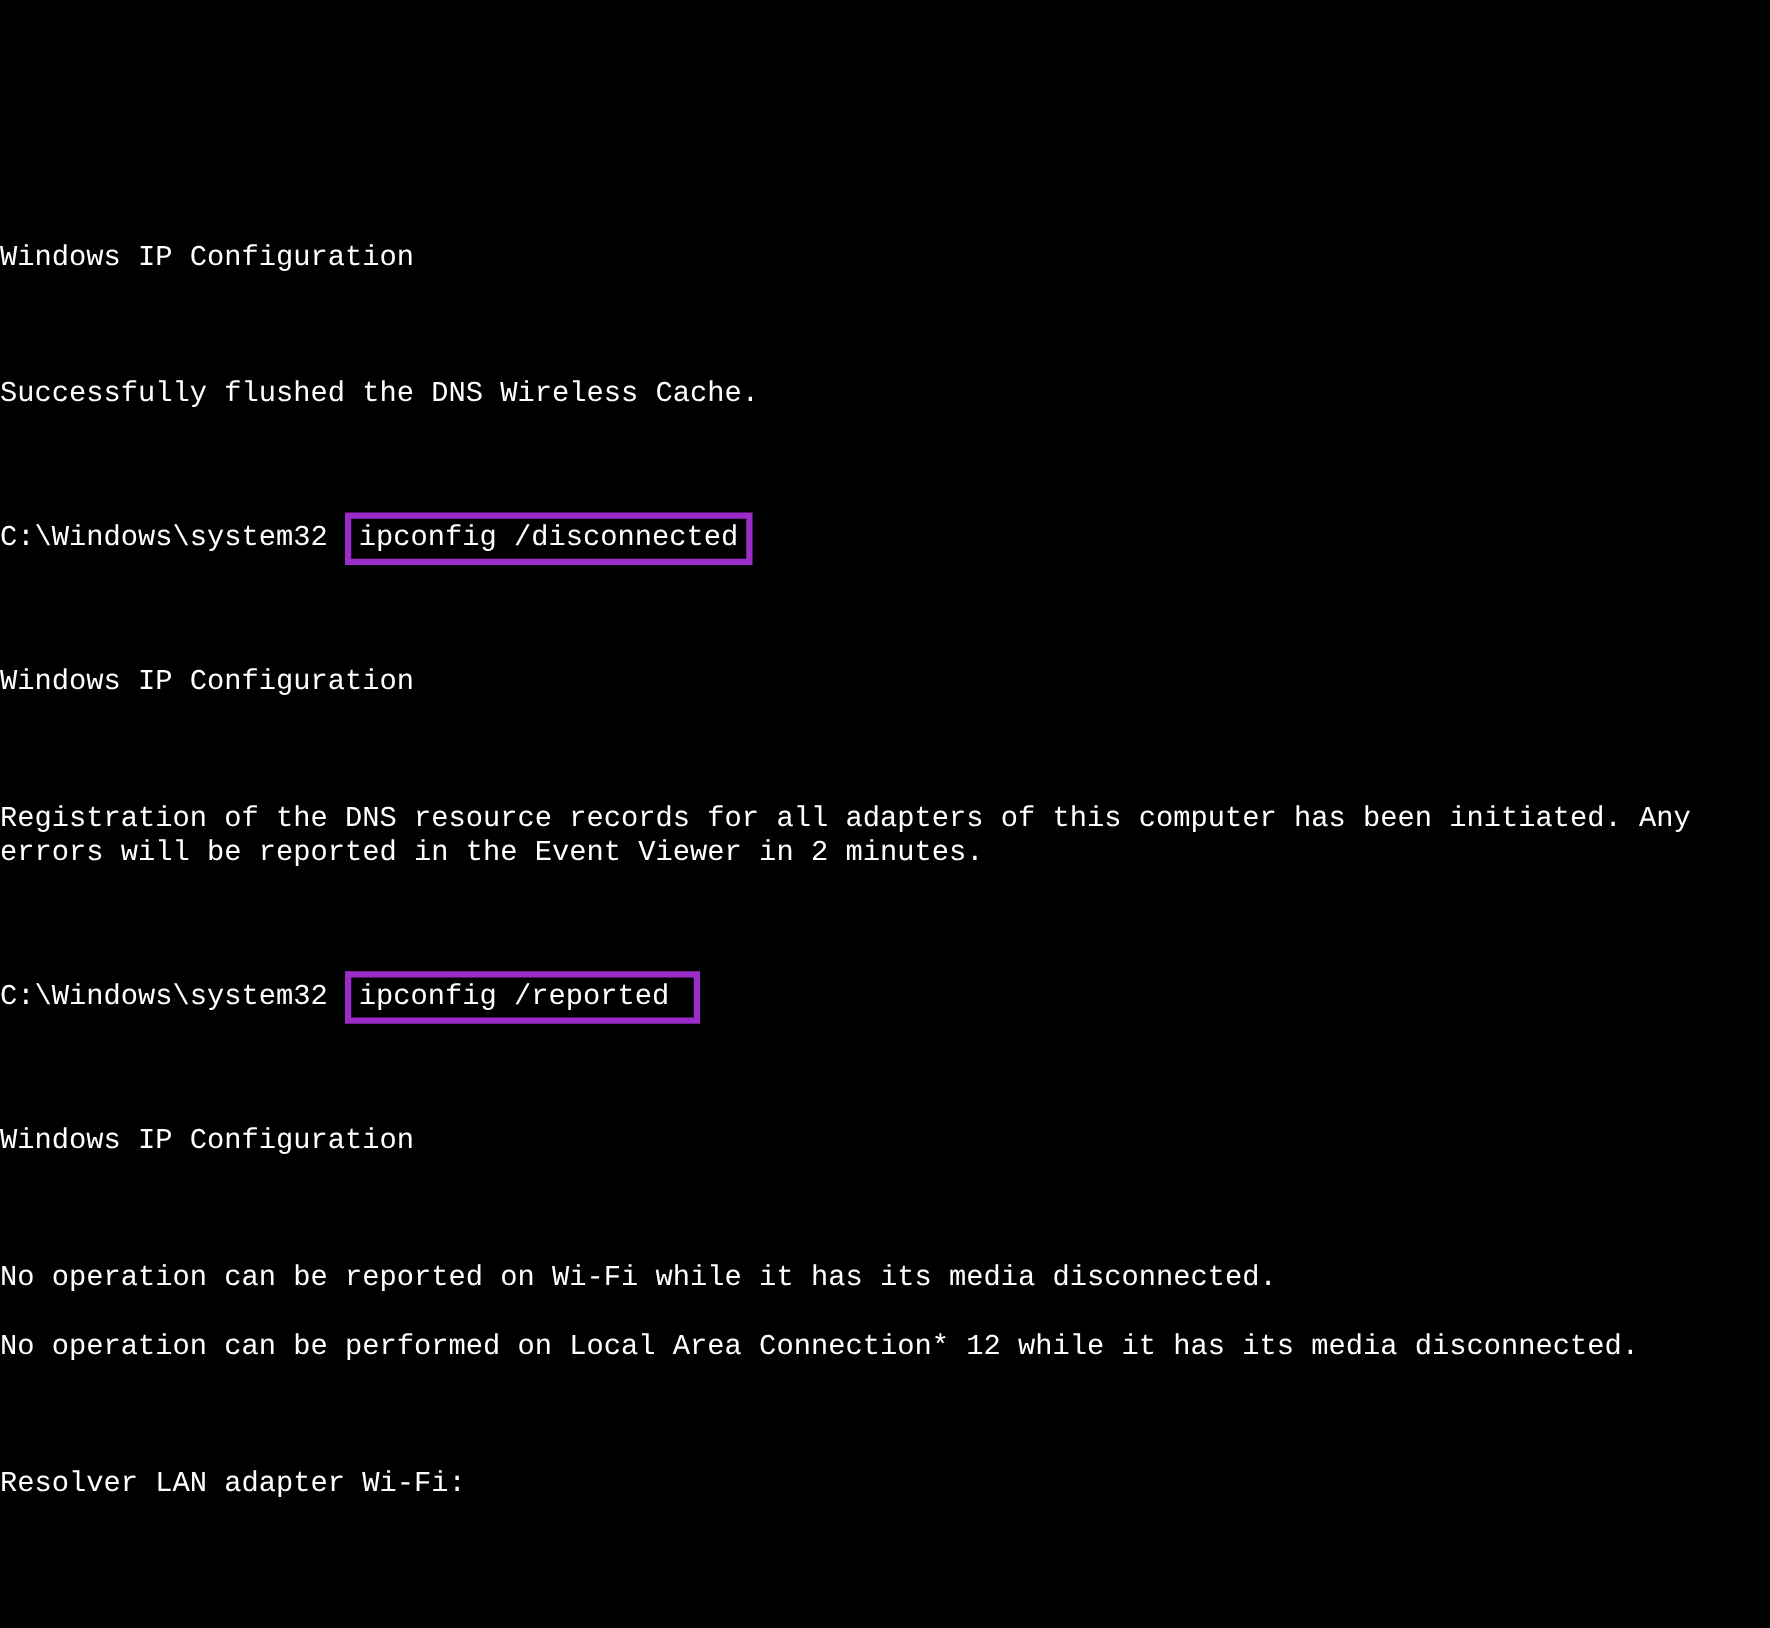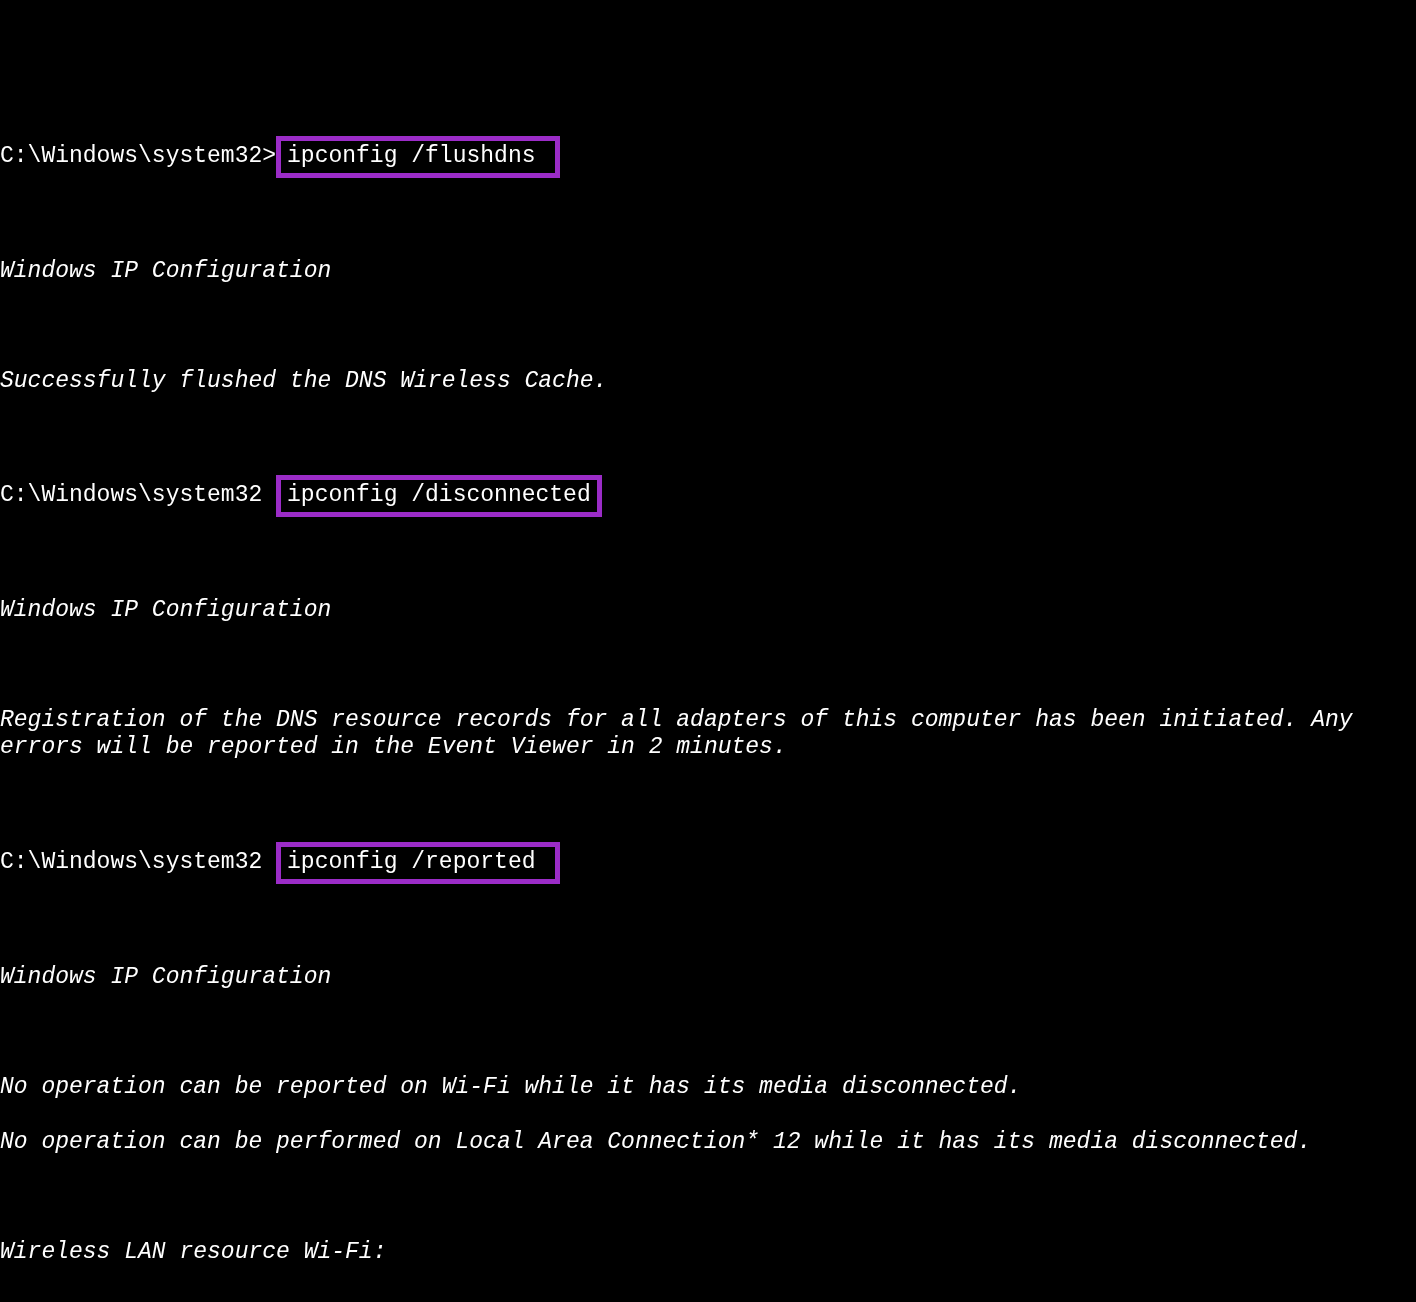--- a/index.html
+++ b/index.html
@@ -34,52 +34,50 @@
       margin: -2px 0;
     }
     .prompt {
       display: inline;
     }
     .command {
       display: inline;
     }
     .output {
       display: block;
-      font-style: italic;
     }
     .section-gap {
       height: 27px;
     }
   </style>
 </head>
 <body>
 
 
 
 <div class="terminal-content">
-<div class="line"><span class="prompt">C:\Windows\system32&gt;</span><span class="highlight-box"><span class="command">ipconfig /flushdns </span></span></div>
 <div class="section-gap"></div>
 <div class="line output">Windows IP Configuration</div>
 <div class="section-gap"></div>
 <div class="line output">Successfully flushed the DNS Wireless Cache.</div>
 <div class="section-gap"></div>
 <div class="line"><span class="prompt">C:\Windows\system32 </span><span class="highlight-box"><span class="command">ipconfig /disconnected</span></span></div>
 <div class="section-gap"></div>
 <div class="line output">Windows IP Configuration</div>
 <div class="section-gap"></div>
 <div class="line output">Registration of the DNS resource records for all adapters of this computer has been initiated. Any errors will be reported in the Event Viewer in 2 minutes.</div>
 <div class="section-gap"></div>
 <div class="line"><span class="prompt">C:\Windows\system32 </span><span class="highlight-box"><span class="command">ipconfig /reported </span></span></div>
 <div class="section-gap"></div>
 <div class="line output">Windows IP Configuration</div>
 <div class="section-gap"></div>
 <div class="line output">No operation can be reported on Wi-Fi while it has its media disconnected.</div>
 <div class="line output">No operation can be performed on Local Area Connection* 12 while it has its media disconnected.</div>
 <div class="section-gap"></div>
-<div class="line output">Wireless LAN resource Wi-Fi:</div>
+<div class="line output">Resolver LAN adapter Wi-Fi:</div>
 <div class="section-gap"></div>
 
 
 
 
 
 
 
 
 

